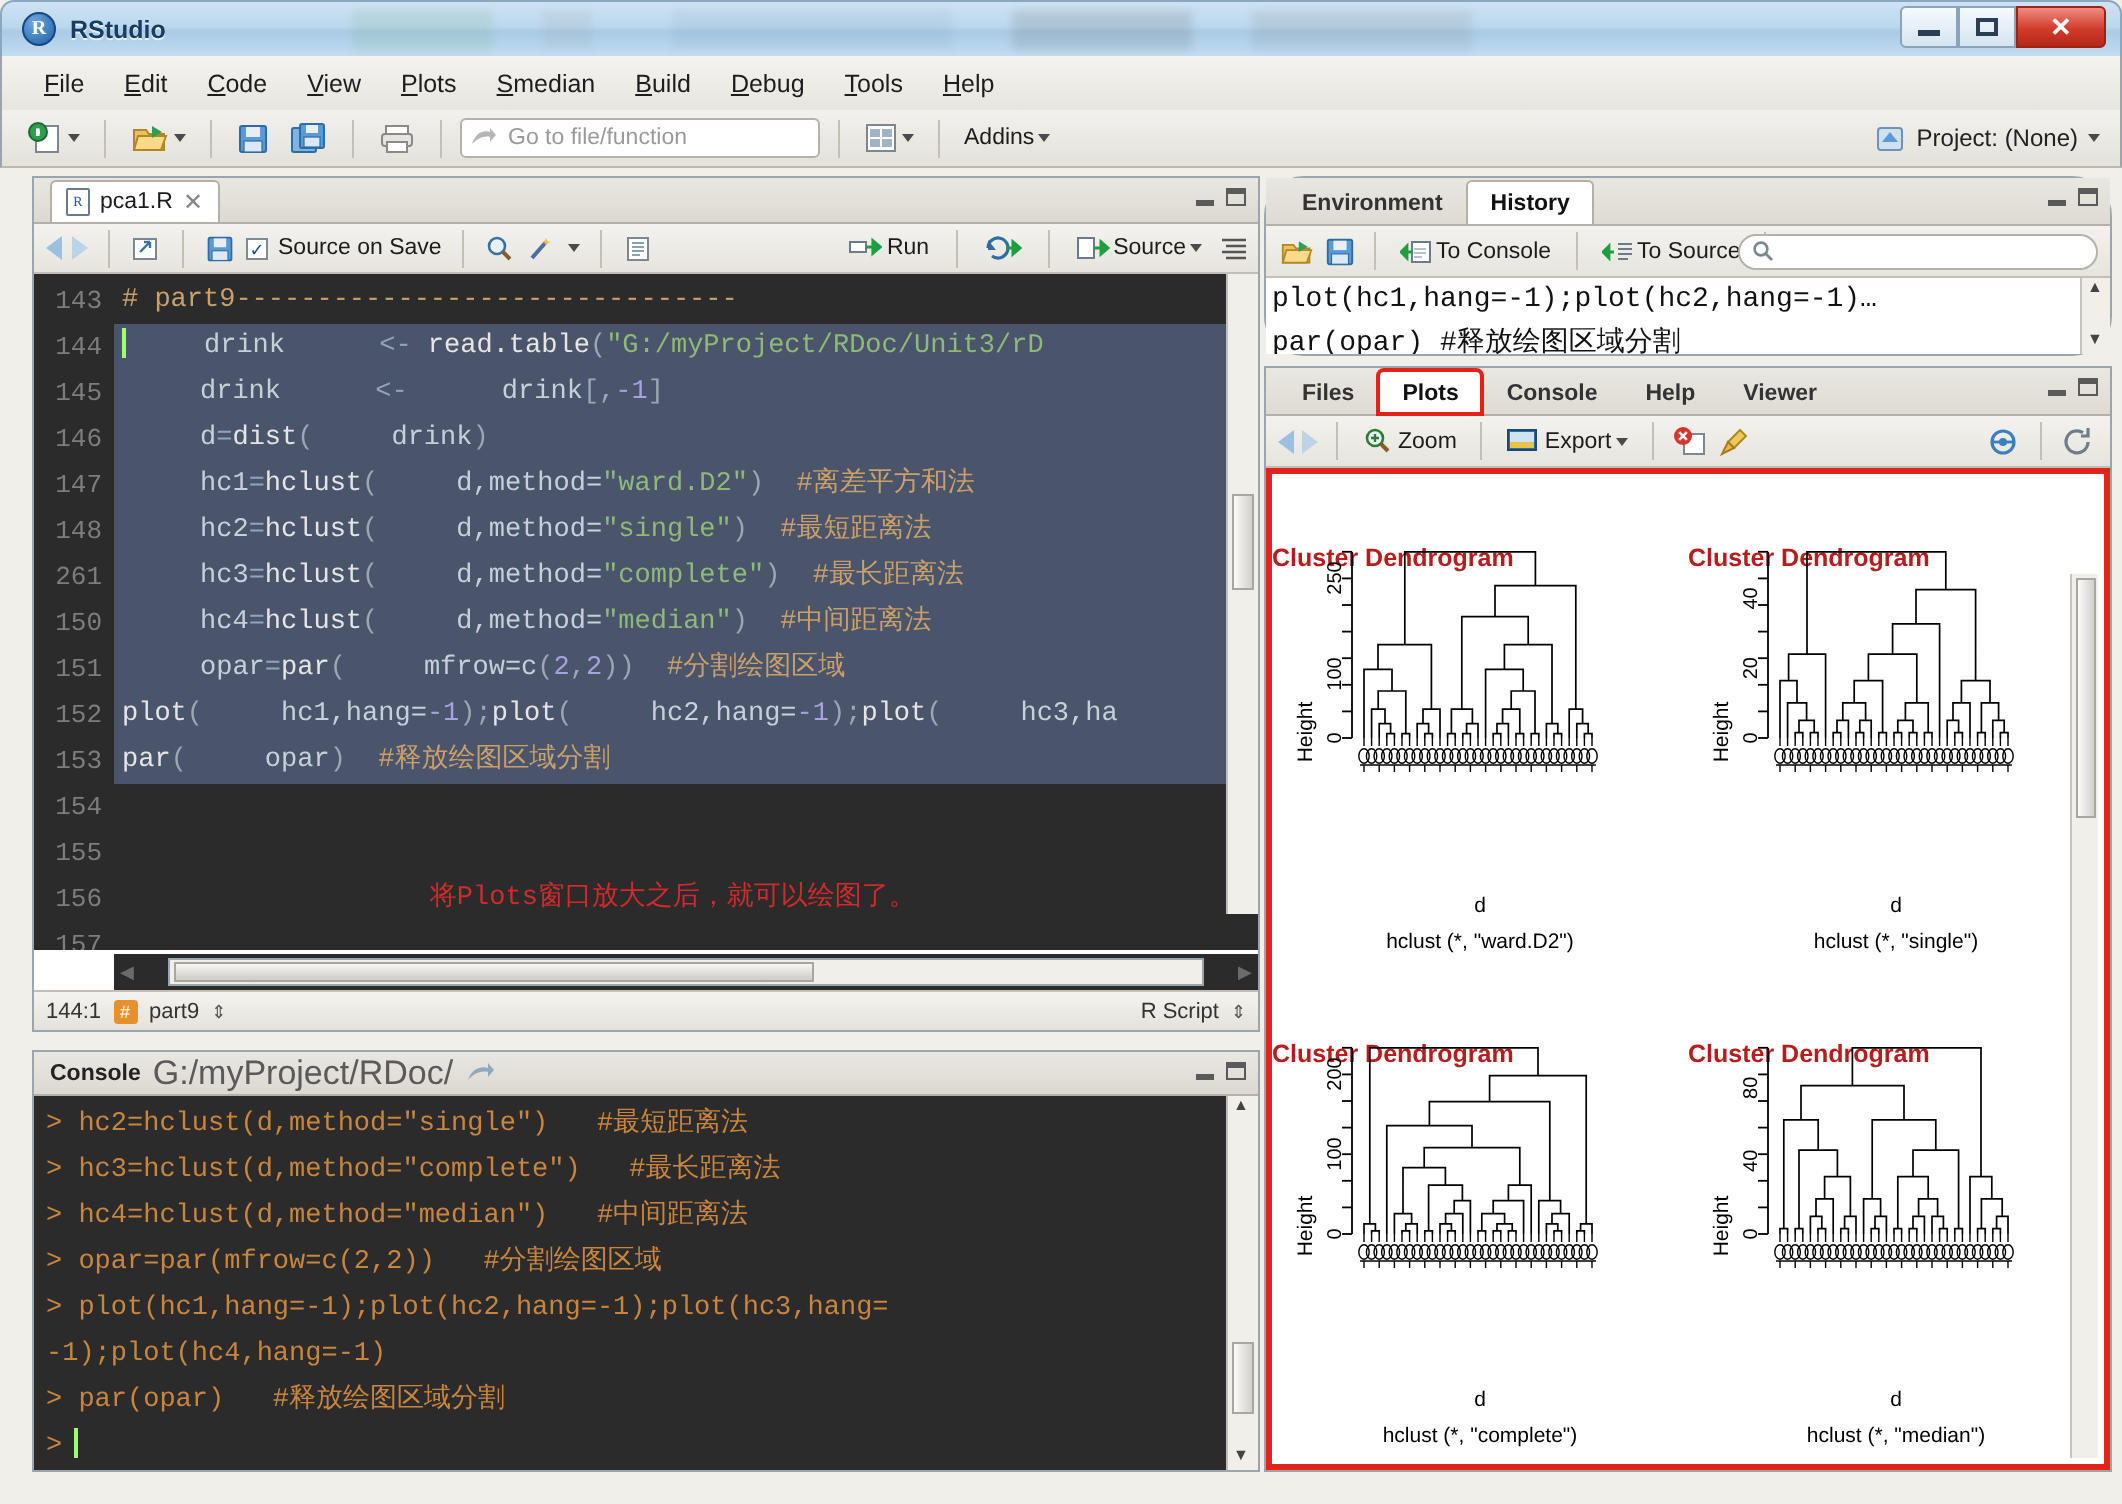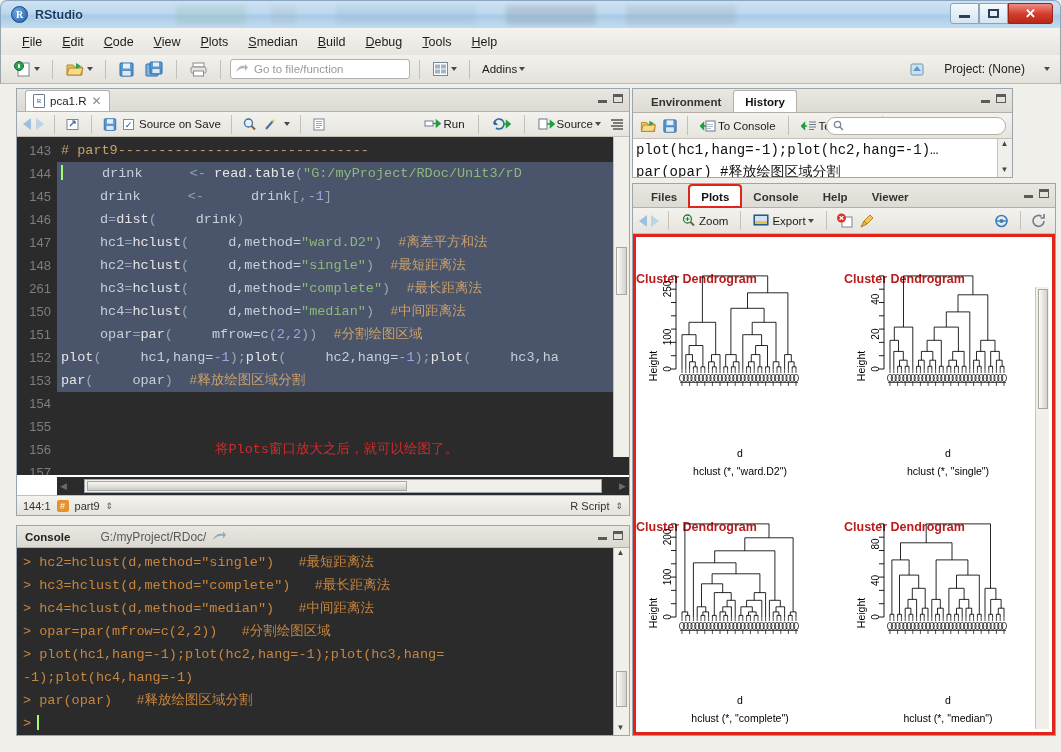--- a/index.html
+++ b/index.html
@@ -69,21 +69,21 @@
     border-bottom:1px solid #bcb9b1;
     display:flex; align-items:center; padding-left:10px; gap:4px;
   }
   .tb-sep { width:1px; height:19px; background:#c4c0b8; margin:0 5px; }
   .tb-btn { display:flex; align-items:center; gap:2px; padding:2px 3px; border-radius:2px; }
   .caret { width:0;height:0;border-left:3.5px solid transparent;border-right:3.5px solid transparent;border-top:4px solid #4a4a4a; }
   .gotofile {
     width:180px; height:20px; background:#fff; border:1px solid #b5b2ab; border-radius:3px;
     display:flex; align-items:center; padding-left:4px; gap:5px; color:#9a9a9a; font-size:11.5px;
   }
-  .proj-right { position:absolute; right:10px; display:flex; align-items:center; gap:19px; font-size:12px; color:#222; }
+  .proj-right { position:absolute; right:10px; display:flex; align-items:center; gap:5px; font-size:12px; color:#222; }
 
   
   .pane { position:absolute; background:#fff; border:1px solid #9aa5ad; }
   .pane-tabs {
     height:24px; background:linear-gradient(to bottom,#e9e7e1,#dedbd4);
     border-bottom:1px solid #b4b0a8; display:flex; align-items:flex-end; padding-left:6px; position:relative;
   }
   .ptab {
     height:22px; padding:0 11px; display:flex; align-items:center;
     font-size:11.5px; font-weight:bold; color:#333; border:1px solid transparent; border-bottom:none;
@@ -124,21 +124,21 @@
   }
   .arrow-l { border-right:8px solid #9cc0de; }
   .arrow-r { border-left:8px solid #bcd4e8; }
   .chkbox { width:11px;height:11px;border:1px solid #7d8b96;background:#fff;font-size:9px;line-height:10px;text-align:center;color:#1a4d8f; }
 
   .code-area {
     position:absolute; left:0; top:48px; right:0; bottom:40px;
     background:#2b2b2b; overflow:hidden; display:flex;
   }
   .gutter {
-    width:40px; background:#2b2b2b; color:#7d7d7d; font-family:Liberation Sans, sans-serif;
+    width:40px; background:#2b2b2b; color:#7d7d7d; font-family:Liberation Mono, monospace;
     font-size:13px; text-align:right; padding-top:2px; padding-right:6px; flex:none; user-select:none;
   }
   .gutter div { height:23px; line-height:23px; }
   .code-lines {
     flex:1; position:relative; font-family:"Liberation Mono", monospace; font-size:13.5px;
     padding-top:2px; white-space:pre; overflow:hidden;
   }
   .cline { height:23px; line-height:23px; padding-left:4px; }
   .cline.sel { background:#4a546b; }
   .k-var { color:#c7d0d9;margin-left:39px; }
@@ -173,33 +173,33 @@
   .sq-orange { width:12px;height:12px;background:#e8912a;border-radius:2px;color:#fff;font-size:9px;text-align:center;line-height:12px; }
   .spin { font-size:9px; color:#555; }
 
   
   #console { left:16px; top:525px; width:614px; height:211px; }
   .con-head {
     height:22px; background:linear-gradient(to bottom,#e9e7e1,#dcd9d2); border-bottom:1px solid #b4b0a8;
     display:flex; align-items:center; padding-left:8px; gap:6px; position:relative;
   }
   .con-title { font-size:11.5px; font-weight:bold; color:#222; }
-  .con-path { font-size:12px; color:#5a5a5a;margin-left:24px; }
+  .con-path { font-size:17px; color:#5a5a5a; }
   .con-body {
     position:absolute; left:0; right:0; top:22px; bottom:0; background:#2b2b2b;
     font-family:"Liberation Mono", monospace; font-size:13.5px; color:#c8853e;
     padding:3px 4px 0 6px; overflow:hidden; white-space:pre;
   }
   .con-line { height:23px; line-height:23px; }
   .con-vscroll { position:absolute; right:0; top:22px; bottom:0; width:16px; background:#f0efe9; border-left:1px solid #c3bfb7; }
   .con-vs-thumb { position:absolute; left:2px; bottom:28px; width:11px; height:36px;
     background:linear-gradient(to right,#fbfbfa,#d2d0c9); border:1px solid #a9a69e; }
 
   
-  #envpane { left:632px; top:88px; width:381px; height:90px; }
+  #envpane { left:632px; top:88px; width:424px; height:90px;border-radius:20px; }
   .env-body {
     position:absolute; left:0; right:0; top:50px; bottom:0; background:#fff;
     font-family:"Liberation Mono", monospace; font-size:14px; color:#111; overflow:hidden; white-space:nowrap;
   }
   .env-line { height:22px; line-height:22px; padding-left:3px; }
   .env-vscroll { position:absolute; right:0; top:50px; bottom:0; width:15px; background:#f0efe9; border-left:1px solid #c8c4bc; }
   .sml-up, .sml-dn { width:13px; height:12px; text-align:center; font-size:8px; color:#444; }
 
   
   #plotpane { left:632px; top:183px; width:424px; height:553px; }

